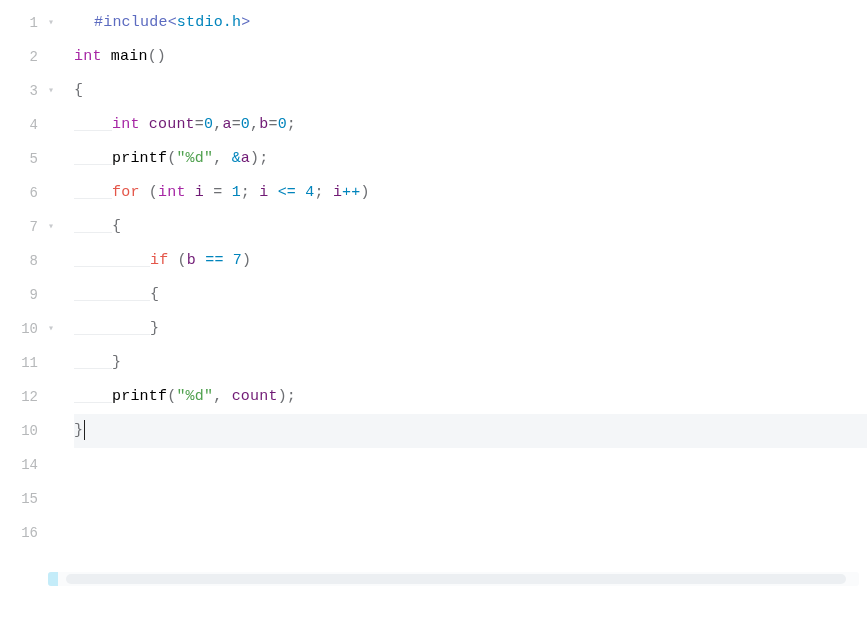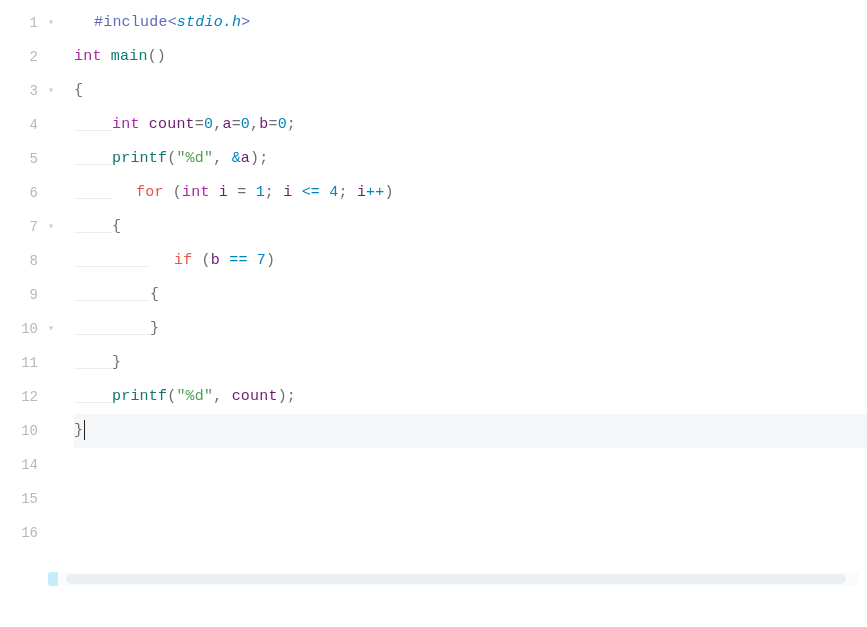--- a/index.html
+++ b/index.html
@@ -59,30 +59,30 @@
   .indent-guide {
     display: inline-block;
     width: 38px;
     height: 18px;
     border-bottom: 1px solid #eceef0;
     vertical-align: middle;
     margin-top: -4px;
   }
   .tok-preproc { color: #5c6bc0; margin-left: 20px; }
   .tok-angle   { color: #5c6bc0; }
-  .tok-header  { color: #0184bc; font-style: italic; }
+  .tok-header  { color: #0184bc; }
   .tok-type    { color: #a626a4; }
-  .tok-func    { color: #0f766e; }
+  .tok-func    { color: #000000; }
   .tok-punct   { color: #6d6f73; }
   .tok-ident   { color: #701a75; }
   .tok-numblue { color: #0184bc; }
   .tok-str     { color: #50a14f; }
   .tok-op      { color: #6d6f73; }
   .tok-opteal  { color: #0184bc; }
-  .tok-kwred   { color: #e45649; margin-left: 24px; }
+  .tok-kwred   { color: #e45649; }
 
   .cursor {
     display: inline-block;
     width: 1px;
     height: 20px;
     background: #222;
     vertical-align: middle;
     margin-left: 1px;
   }
 

